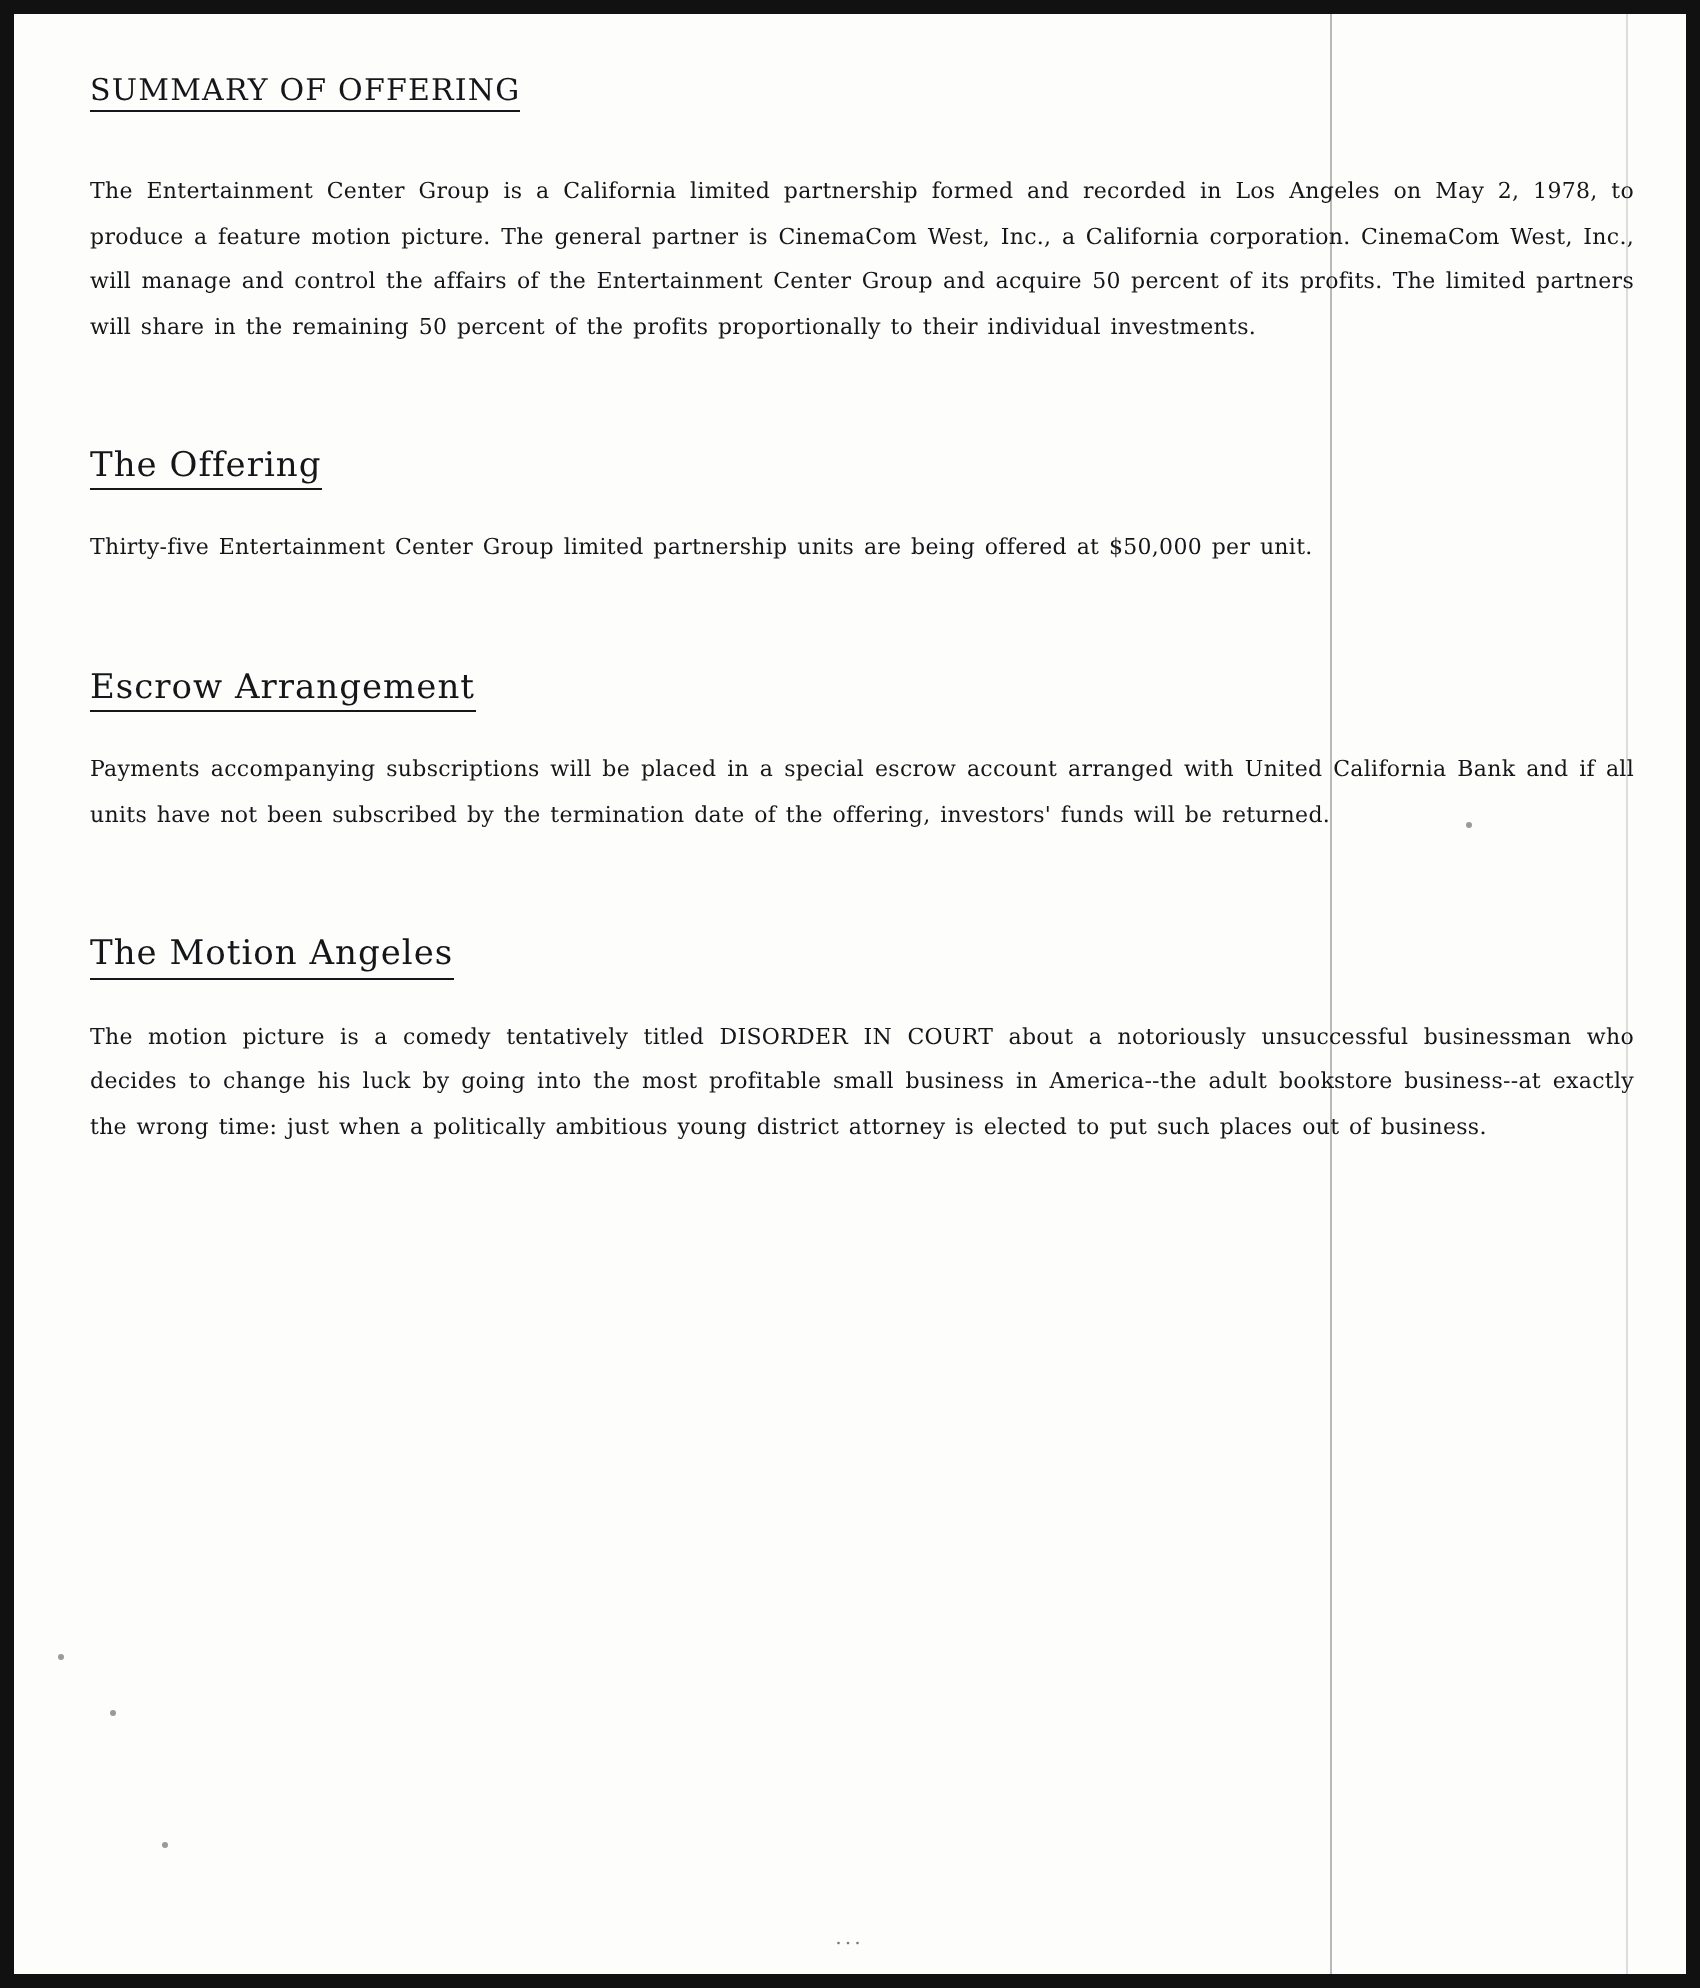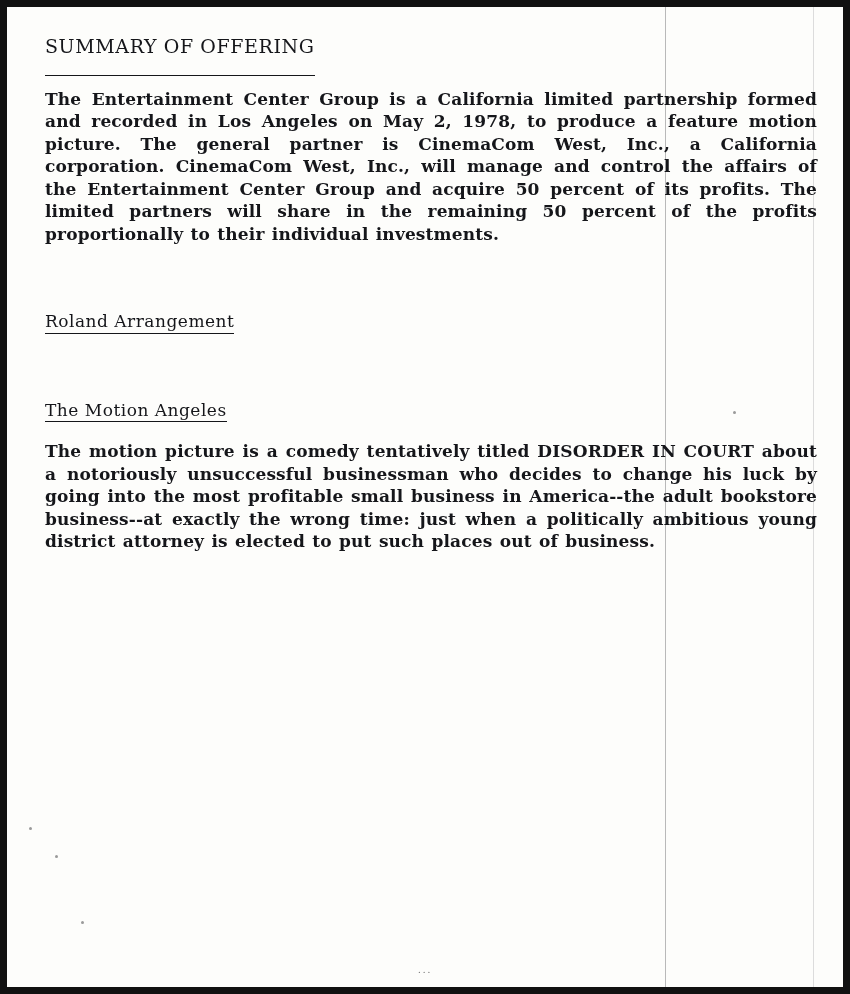--- a/index.html
+++ b/index.html
@@ -36,49 +36,48 @@
   .content {
     position: absolute;
     left: 38px;
     top: 28px;
     width: 772px;
     font-family: "DejaVu Serif", "Liberation Serif", serif;
     color: #15161a;
   }
 
   h1.section-title {
-    font-size: 19px;
+    font-size: 15px;
     font-weight: 400;
     letter-spacing: 0.6px;
-    margin: 0 0 12px 0;
+    margin: 0 0 29px 0;
     display: inline-block;
     border-bottom: 1px solid #15161a;
-    padding-bottom: 17px;
+    padding-bottom: 1px;
     line-height: 1.2;
   }
 
   h2.sub-title {
     font-size: 17px;
     font-weight: 400;
     letter-spacing: 0.5px;
     margin: 0 0 18px 0;
     display: inline-block;
     border-bottom: 1px solid #15161a;
     padding-bottom: 1px;
     line-height: 1.2;
   }
 
   p.body-text {
-    font-size: 17px;
+    font-size: 11px;
     line-height: 22.5px;
     margin: 0;
     text-align: justify;
     letter-spacing: 0.15px;
     word-spacing: 1.2px;
-    font-weight: bold;
   }
 
   .indent {
     text-indent: 34px;
   }
 
   .block { margin-bottom: 30px; }
   .block-tight { margin-bottom: 12px; }
   .spacer-md { height: 18px; }
 
@@ -116,25 +115,30 @@
 
     <div class="content">
 
       <div class="block">
         <h1 class="section-title">SUMMARY OF OFFERING</h1>
         <p class="body-text">The Entertainment Center Group is  a California limited partnership formed and recorded in Los Angeles on May 2, 1978, to produce a feature motion picture.   The general partner is CinemaCom West, Inc., a California corporation. CinemaCom West, Inc., will manage and control the affairs of the Entertainment Center Group and acquire 50 percent of its profits. The limited partners will share in the remaining 50 percent of the profits proportionally to their individual investments.</p>
       </div>
 
       <div class="spacer-md"></div>
 
+      <div class="block">
+        <h2 class="sub-title">The Offering</h2>
+        <p class="body-text">Thirty-five Entertainment Center Group limited partnership units are being offered at $50,000 per unit.</p>
+      </div>
 
       <div class="spacer-md"></div>
 
       <div class="block">
-        <h2 class="sub-title">Roland Arrangement</h2>
+        <h2 class="sub-title">Escrow Arrangement</h2>
+        <p class="body-text">Payments accompanying subscriptions will be placed in a special escrow account arranged with United California Bank and if all units have not been subscribed by the termination date of the offering, investors' funds will be returned.</p>
       </div>
 
       <div class="spacer-md"></div>
 
       <div class="block">
         <h2 class="sub-title">The Motion Angeles</h2>
         <p class="body-text block-tight">The motion picture is a comedy tentatively titled DISORDER IN COURT about a notoriously unsuccessful businessman who decides to change his luck by going into the most profitable small business in America--the adult bookstore business--at exactly the wrong time: just when a politically ambitious young district attorney is elected to put such places out of business.</p>
       </div>
 
     </div>

